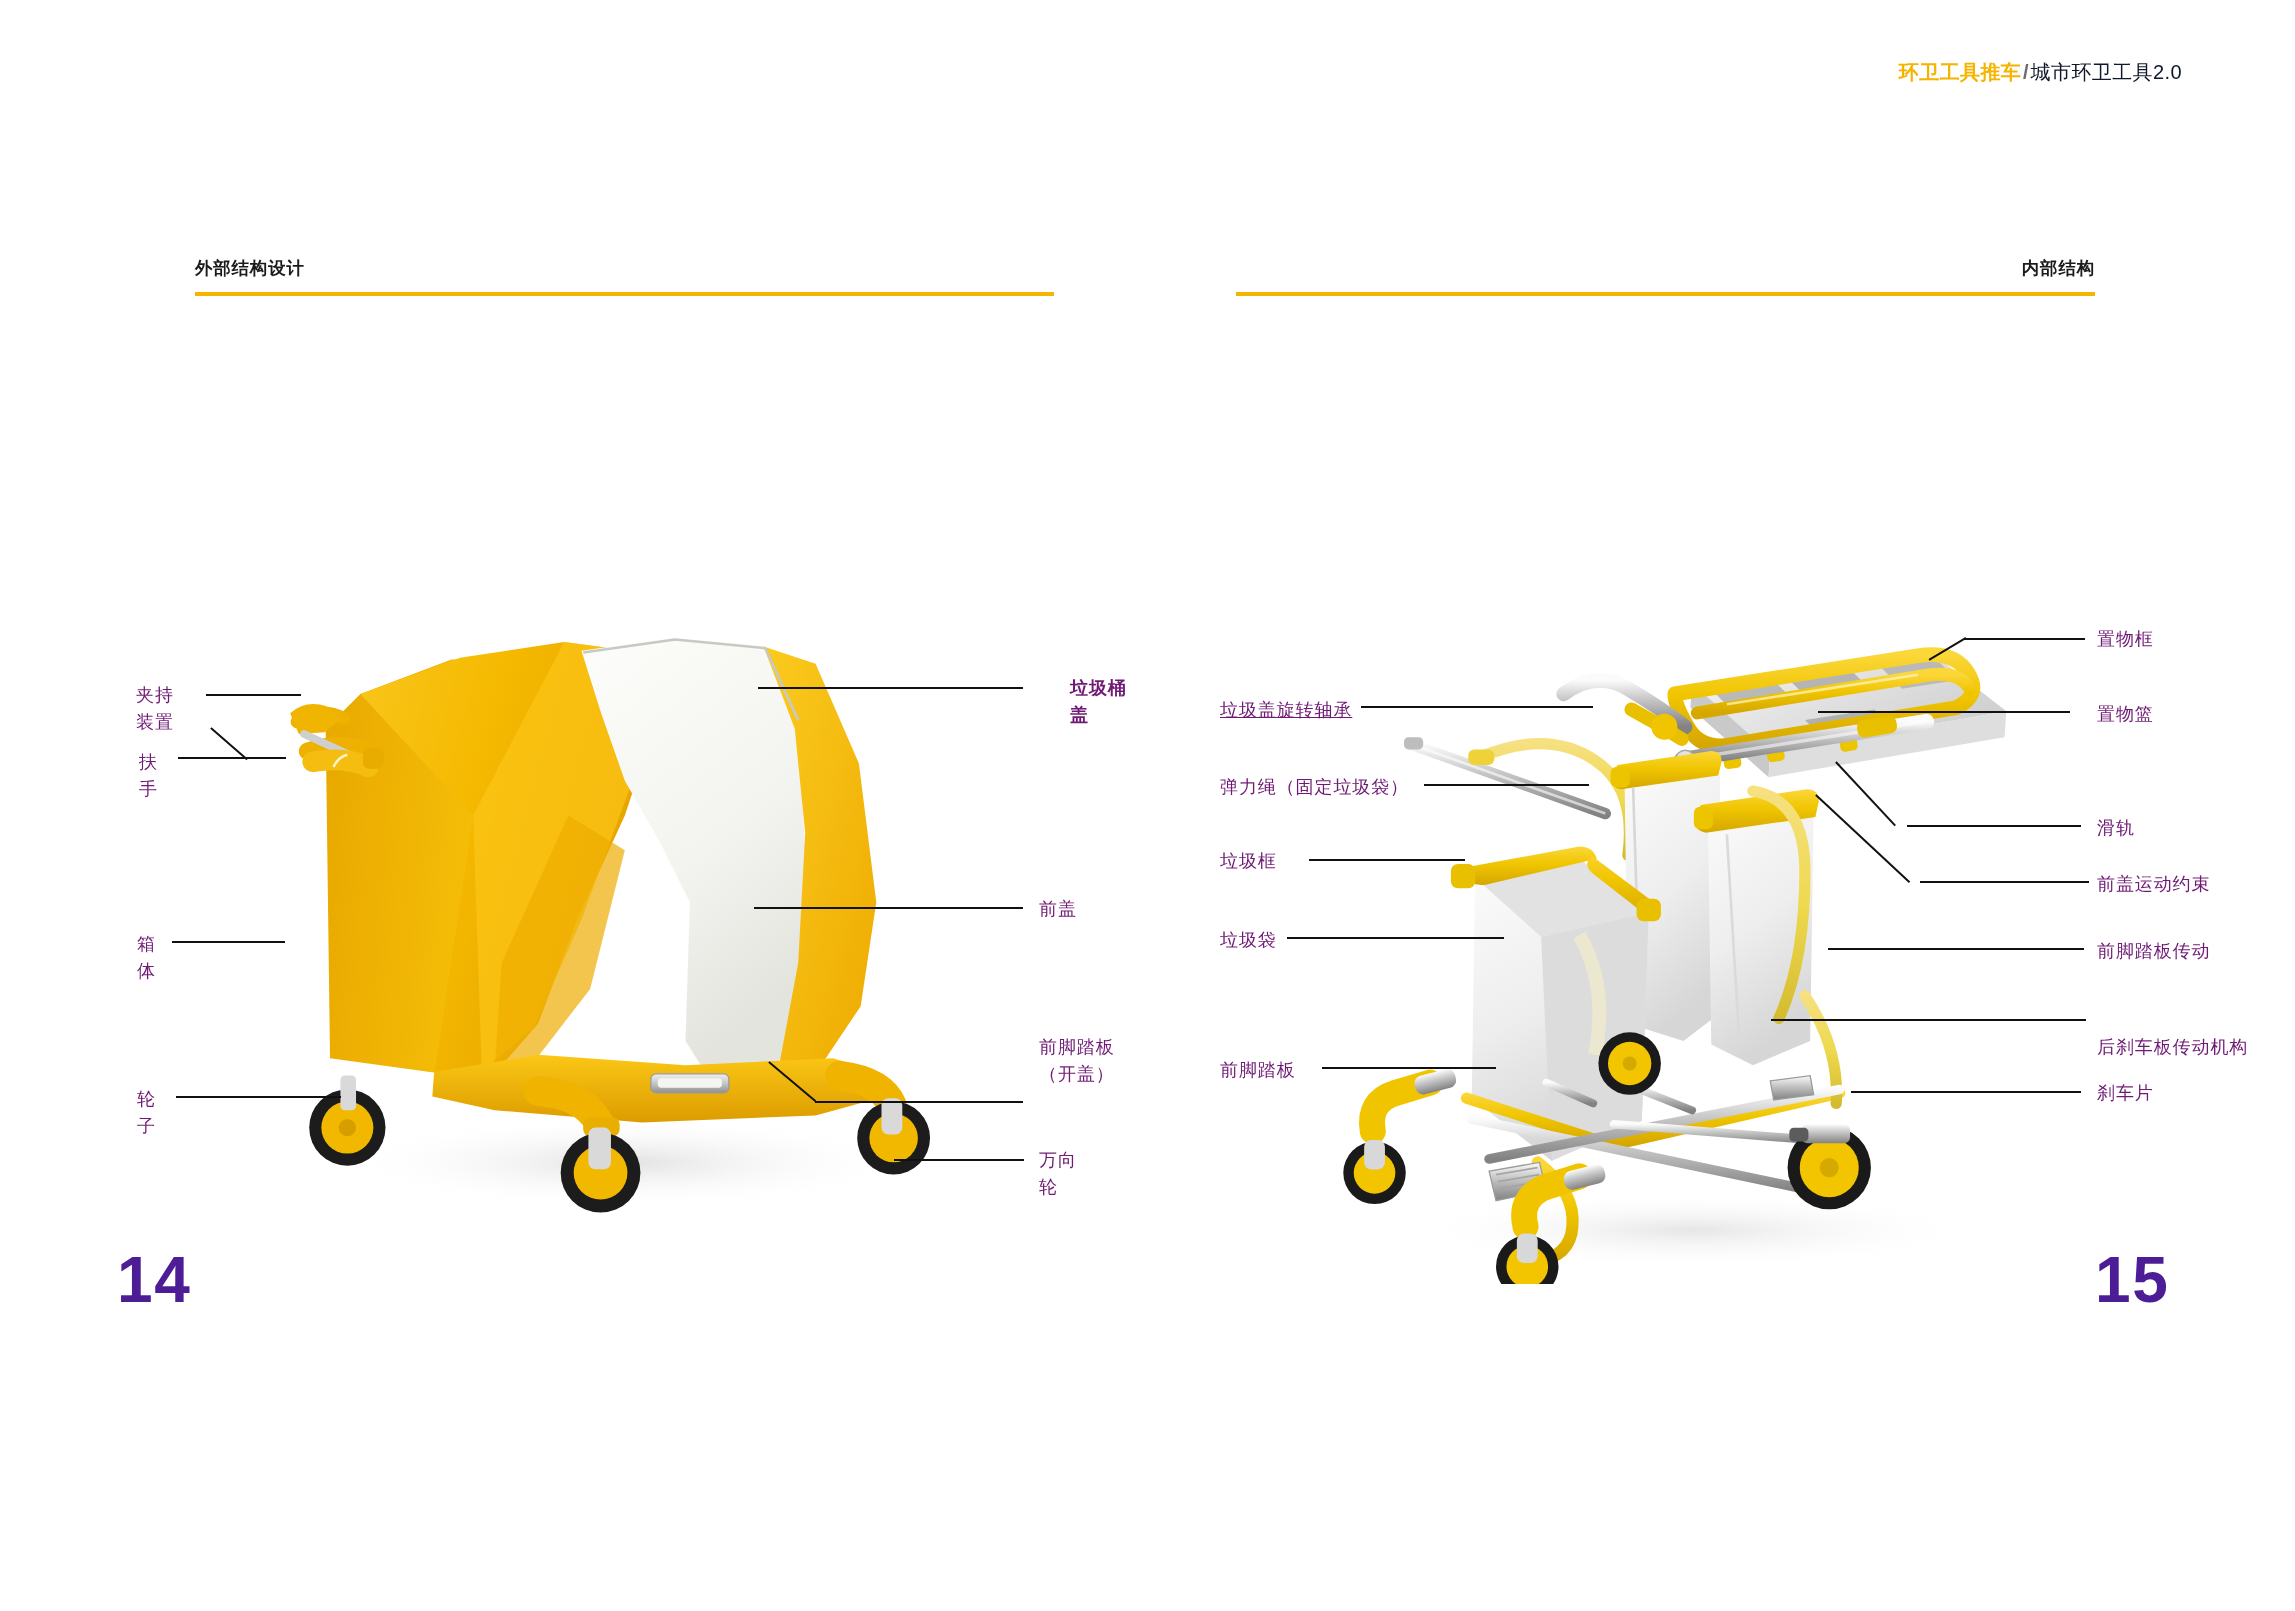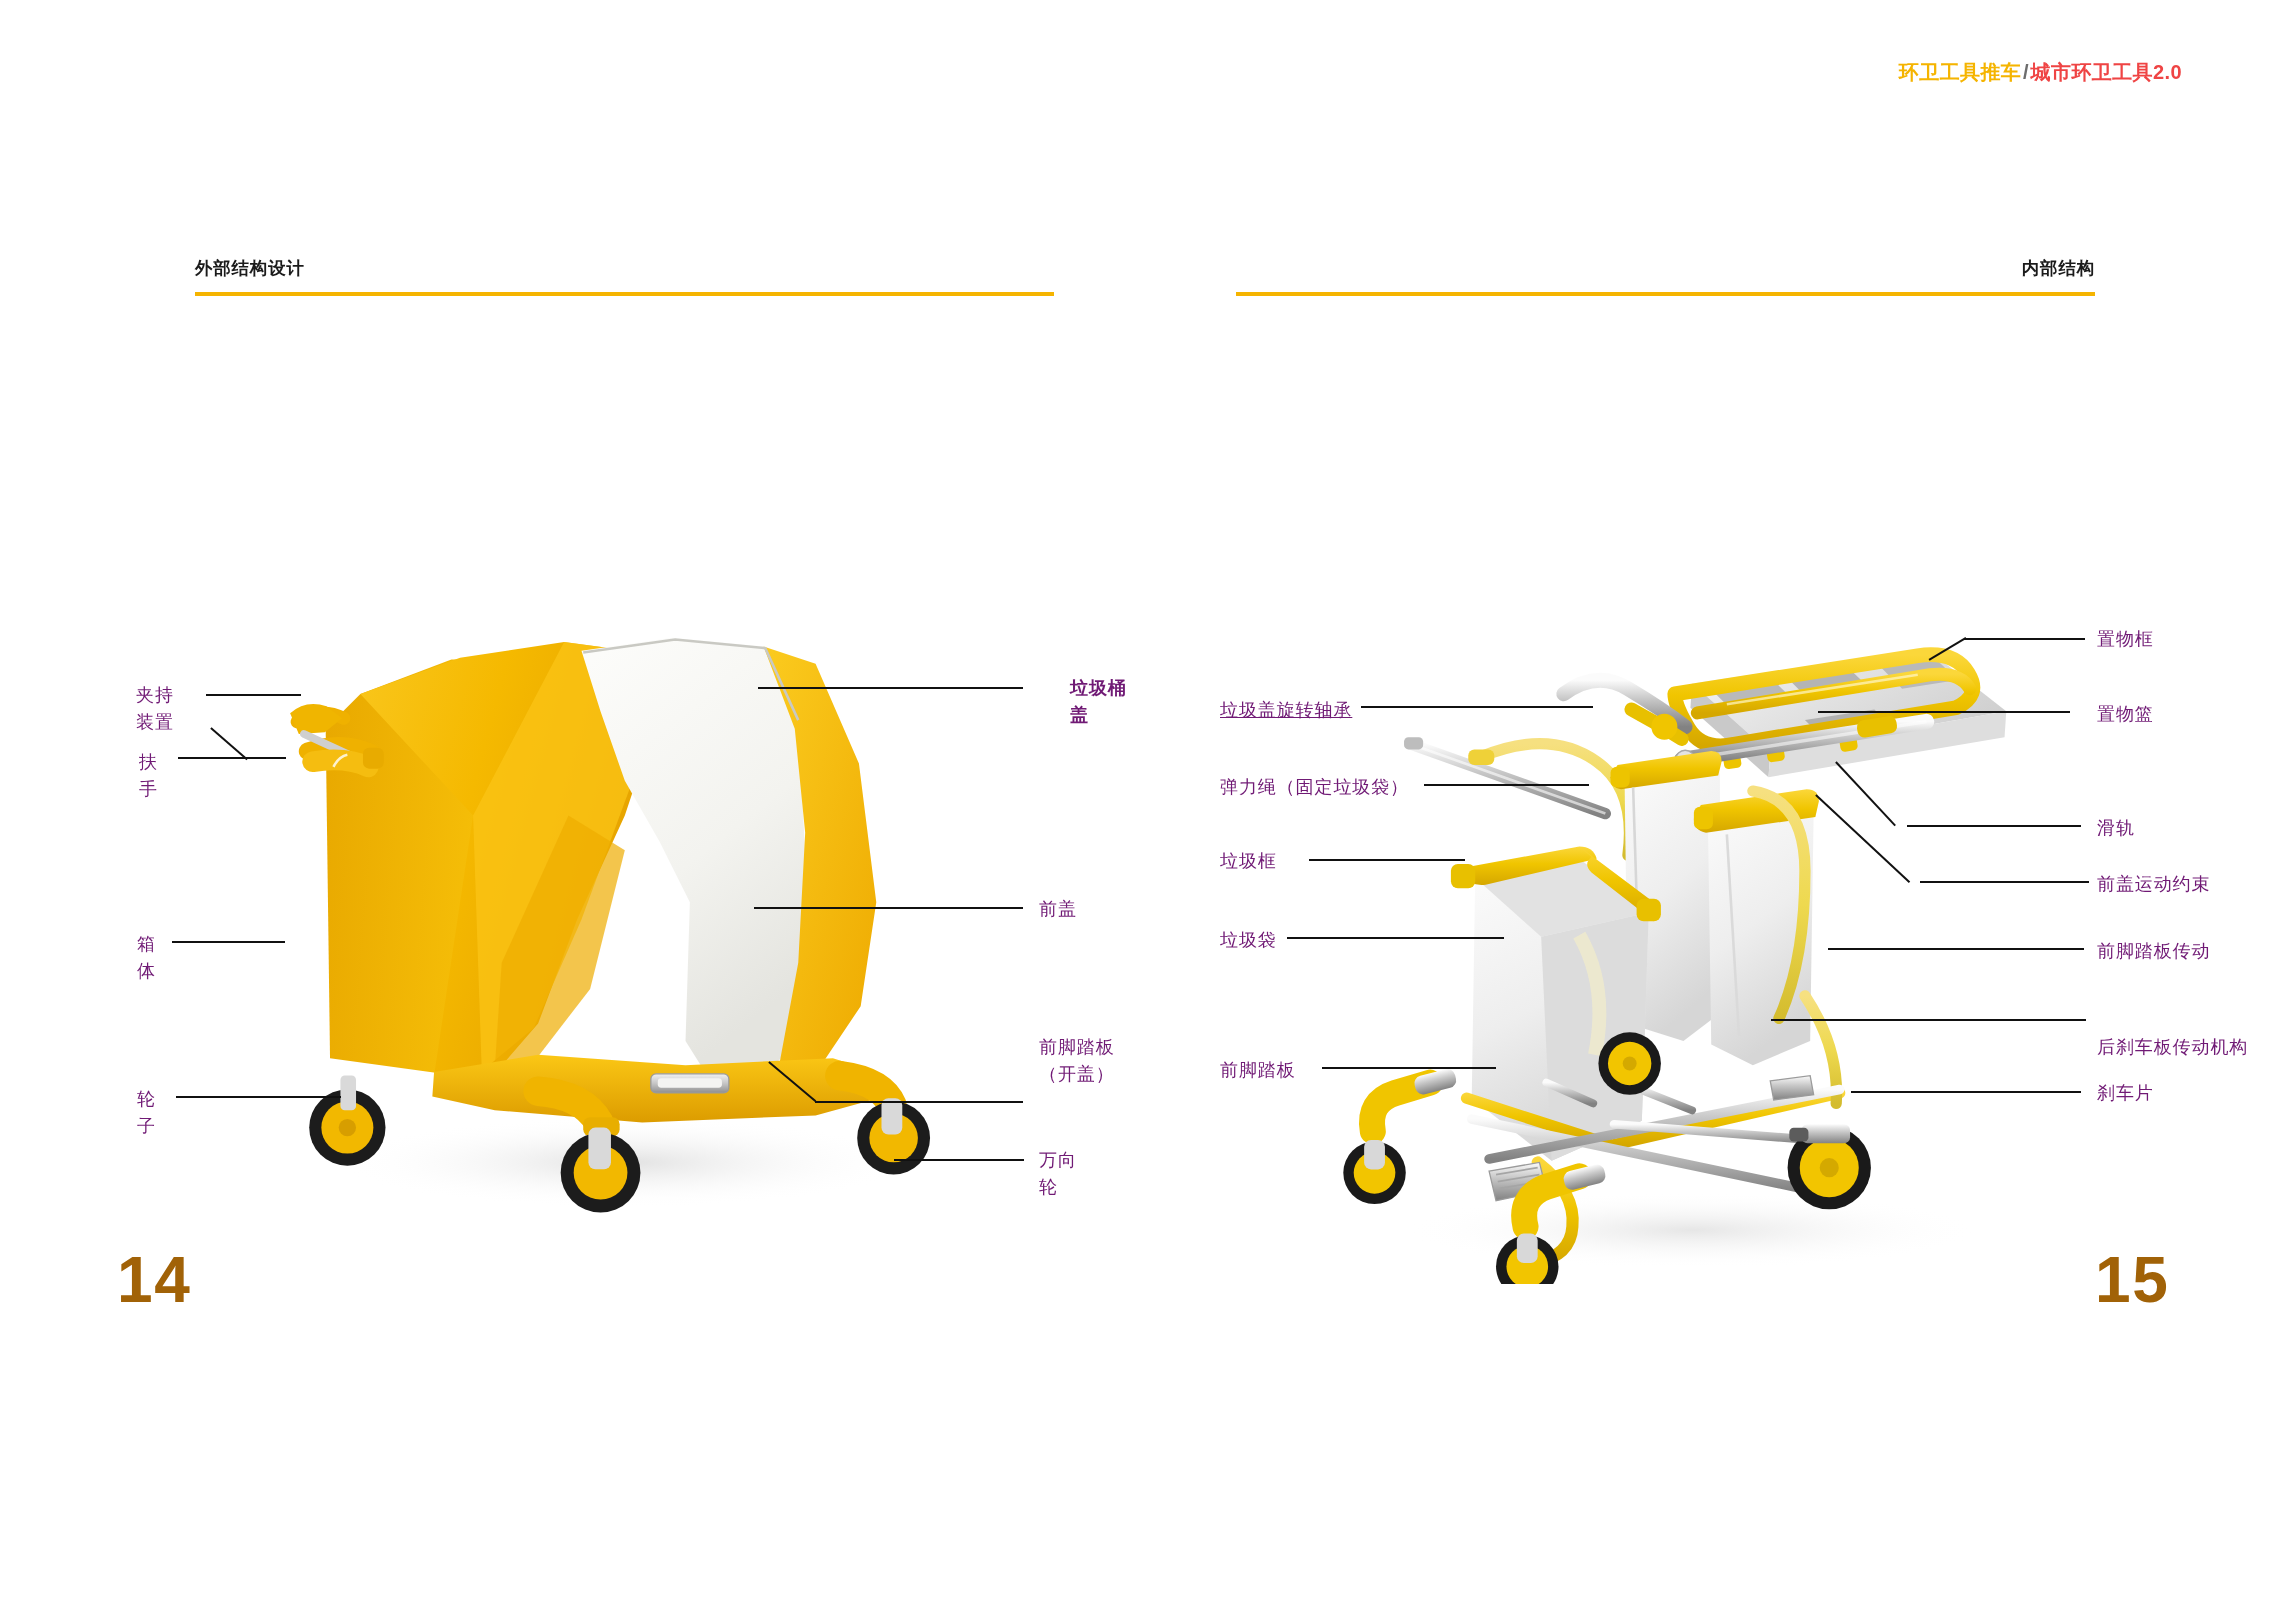--- a/index.html
+++ b/index.html
@@ -18,21 +18,21 @@
   #running-header {
     position: absolute;
     top: 62px; right: 113px;
     font-size: 20px;
     letter-spacing: 0.4px;
     white-space: nowrap;
     line-height: 1;
   }
   #running-header .hl { color: #f5b400; font-weight: 700; }
   #running-header .sep { color: #6d6d6d; font-weight: 700; padding: 0 1.7px; }
-  #running-header .sub { color: #ef4444; font-weight: 700; }
+  #running-header .sub { color: #0f172a; font-weight: 400; }
 
   
   .page { position: absolute; top: 0; height: 1348px; }
   #page-left  { left: 0;    width: 1148px; }
   #page-right { left: 1148px; width: 1148px; }
 
   
   .section-head {
     position: absolute;
     font-size: 17.4px;
@@ -83,21 +83,21 @@
     height: 1.7px;
     transform-origin: 0 50%;
   }
 
   
   .folio {
     position: absolute;
     bottom: 36px;
     font-size: 64px;
     font-weight: 700;
-    color: #a16207;
+    color: #4c1d95;
     letter-spacing: 1.7px;
     line-height: 1;
   }
   #folio-left  { left: 117px; }
   #folio-right { left: 2095px; }
 
   
   .render { position: absolute; }
   #render-left  { left: 278px;  top: 555px;  width: 711px; height: 677px; }
   #render-right { left: 1319px; top: 607px;  width: 860x; height: 659px; }

